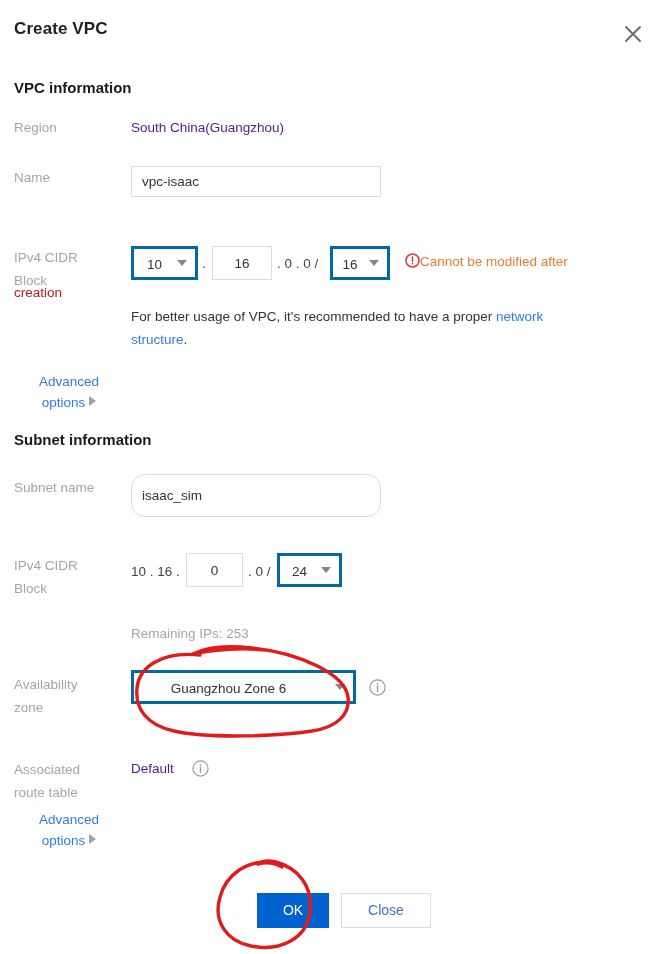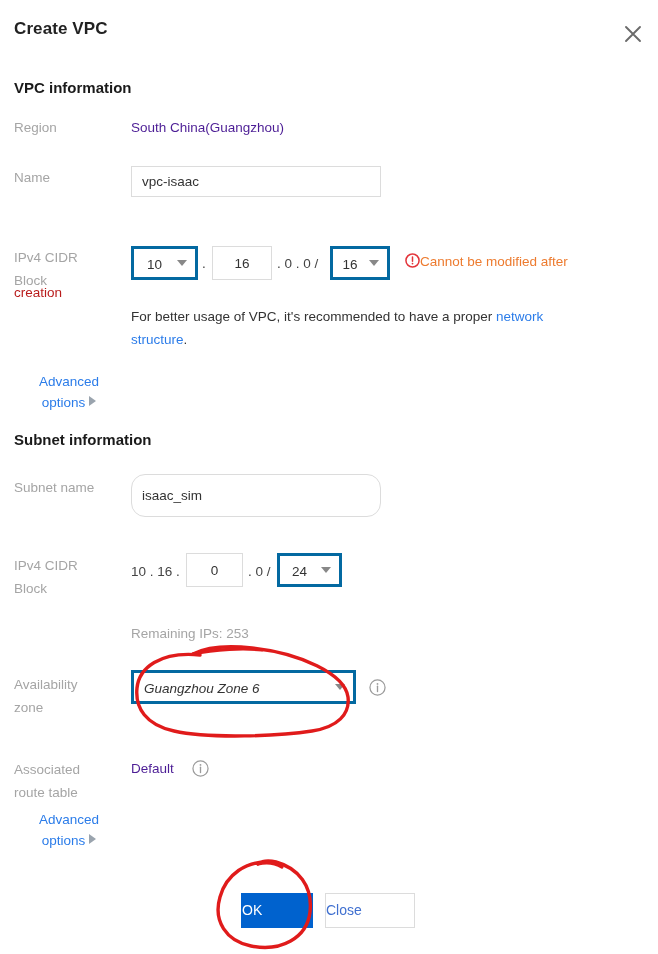--- a/index.html
+++ b/index.html
@@ -95,22 +95,21 @@
   .select-box .sel-text {
     position: absolute;
     left: 0;
     right: 20px;
     text-align: center;
     line-height: inherit;
   }
   .select-box.wide .sel-text {
     left: 10px;
     right: 40px;
-    text-align: left;
-    font-style: italic;
+    text-align: center;
   }
   .caret {
     position: absolute;
     right: 8px;
     top: 50%;
     margin-top: -3px;
     width: 0;
     height: 0;
     border-left: 5px solid transparent;
     border-right: 5px solid transparent;
@@ -213,24 +212,25 @@
     text-align: right;
   }
 
   
   .btn {
     position: absolute;
     box-sizing: border-box;
     height: 35px;
     font-family: "Liberation Sans", sans-serif;
     font-size: 14px;
-    text-align: left;
+    text-align: center;
     line-height: 33px;
     cursor: pointer;
     border: 1px solid transparent;
+    margin-left: 16px;
   }
   .btn-primary {
     left: 241px;
     top: 893px;
     width: 72px;
     background: #0062ce;
     color: #ffffff;
     border-color: #0062ce;
   }
   .btn-secondary {

